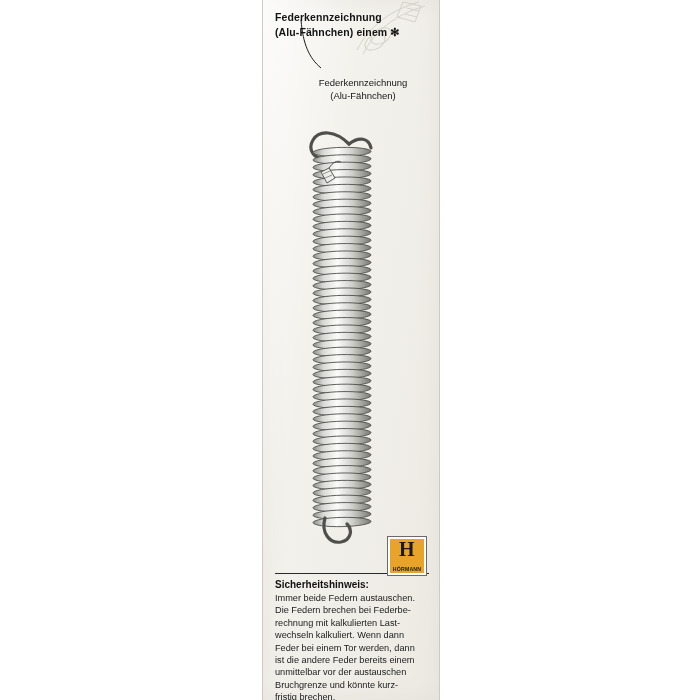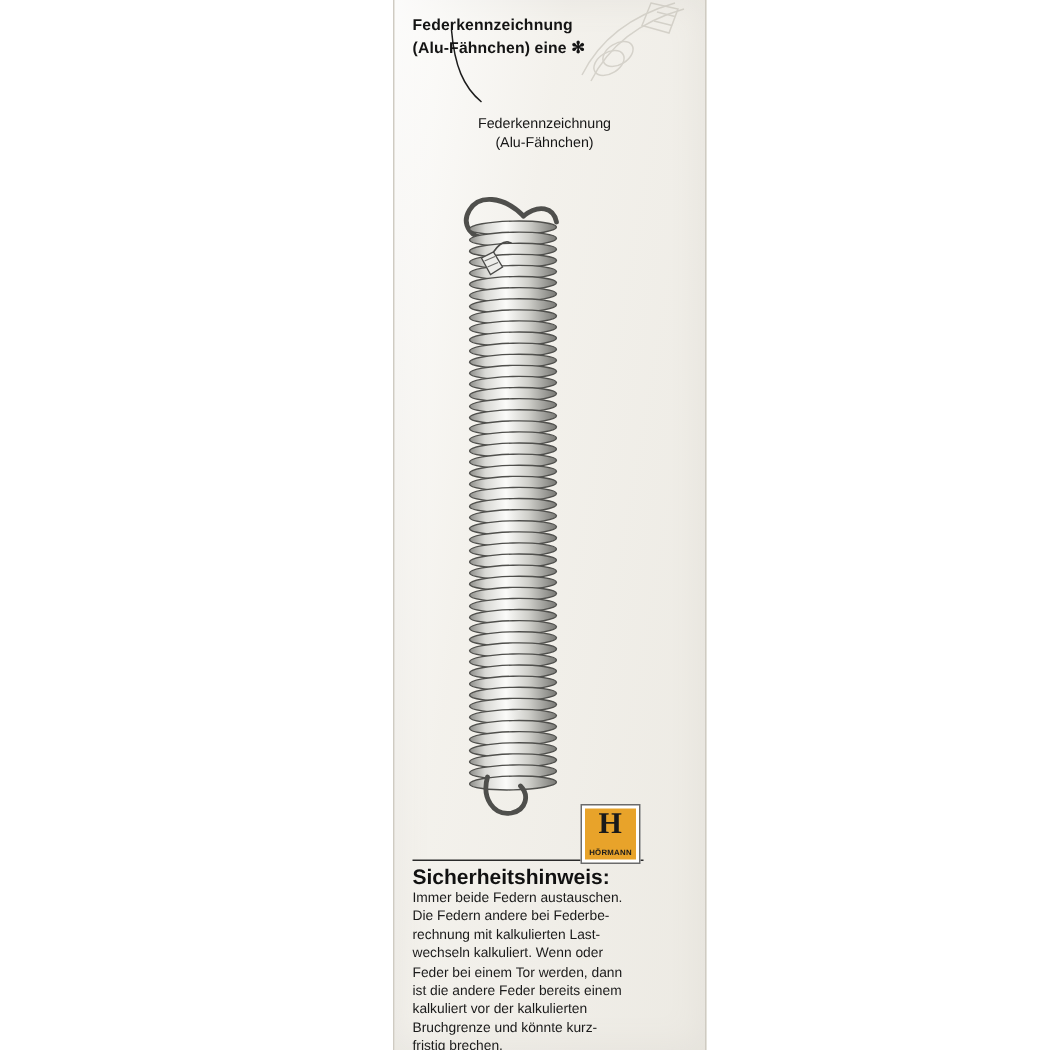--- a/index.html
+++ b/index.html
@@ -24,21 +24,20 @@
     position: absolute;
     left: 262px;
     top: 0px;
     width: 176px;
     height: 700px;
     background: #f3f1ec;
     border-left: 1px solid #cfcbc2;
     border-right: 1px solid #cfcbc2;
     box-shadow: inset 0 0 24px rgba(120,115,105,0.12);
     overflow: hidden;
-    padding-left: 31px;
   }
   .card::before {
     
     content: "";
     position: absolute;
     inset: 0;
     background: linear-gradient(100deg, rgba(255,255,255,0.85) 0%, rgba(244,242,236,0.2) 35%, rgba(228,225,216,0.45) 100%);
     pointer-events: none;
   }
   .title-block {
@@ -158,21 +157,21 @@
   .notice-rule {
     position: absolute;
     left: 12px;
     top: 573px;
     width: 154px;
     height: 1px;
     background: #2a2a2a;
     z-index: 6;
   }
   .notice-title {
-    font-size: 14px;
+    font-size: 10px;
     font-weight: bold;
     color: #111;
     line-height: 13px;
     margin-bottom: 1px;
   }
   .notice-body p {
     margin: 0;
     font-size: 9.2px;
     color: #1a1a1a;
     line-height: 12.4px;
@@ -194,21 +193,21 @@
         <path d="M60 12 l 12 3"></path>
         <path d="M58 18 l 12 3"></path>
         <ellipse cx="34" cy="40" rx="11" ry="7" transform="rotate(-32 34 40)"></ellipse>
         <ellipse cx="28" cy="46" rx="11" ry="7" transform="rotate(-32 28 46)"></ellipse>
       </g>
     </svg>
 
     <div class="title-block">
       <div class="title-line">Federkennzeichnung</div>
       <div class="title-line">
-        <span>(Alu-Fähnchen) eine</span>
+        <span>(Alu-Fähnchen) einem</span>
         <span class="star">✻</span>
       </div>
     </div>
 
     <svg class="callout-leader" viewBox="0 0 176 200">
       <path d="M38 20 C 40 44, 46 58, 58 68" fill="none" stroke="#1d1d1d" stroke-width="1"></path>
     </svg>
 
     <div class="callout">
       <div>Federkennzeichnung</div>
@@ -301,25 +300,25 @@
         <span class="logo-h">H</span>
         <span class="logo-word">HÖRMANN</span>
       </div>
     </div>
 
     <div class="notice-rule"></div>
     <div class="notice">
       <div class="notice-title">Sicherheitshinweis:</div>
       <div class="notice-body">
         <p>Immer beide Federn austauschen.</p>
-        <p>Die Federn andere bei Federbe-</p>
+        <p>Die Federn brechen bei Federbe-</p>
         <p>rechnung mit kalkulierten Last-</p>
-        <p>wechseln kalkuliert. Wenn oder</p>
+        <p>wechseln kalkuliert. Wenn dann</p>
         <p>Feder bei einem Tor werden, dann</p>
         <p>ist die andere Feder bereits einem</p>
-        <p>kalkuliert vor der kalkulierten</p>
+        <p>unmittelbar vor der austauschen</p>
         <p>Bruchgrenze und könnte kurz-</p>
         <p>fristig brechen.</p>
       </div>
     </div>
 
   </div>
 </div>
 
 </body></html>

